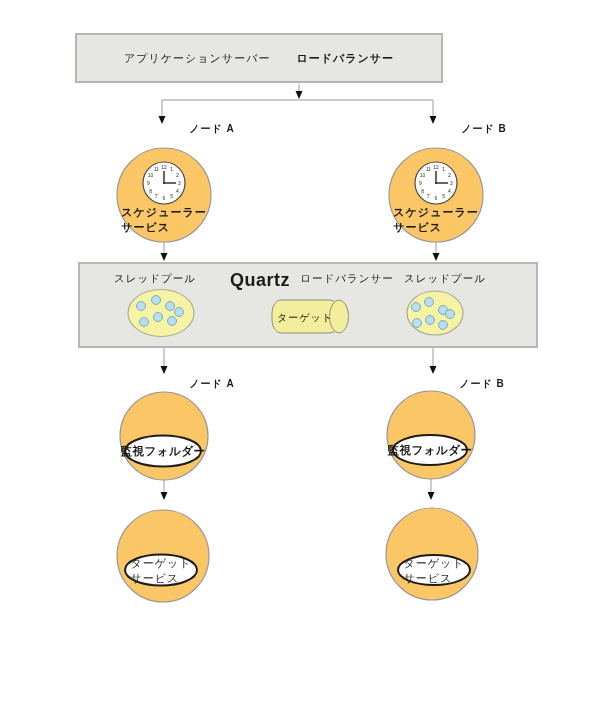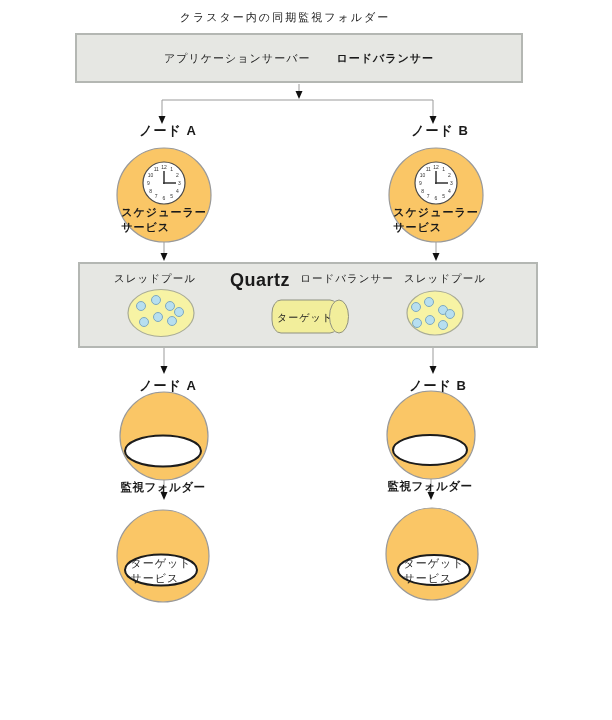--- a/index.html
+++ b/index.html
@@ -1,30 +1,30 @@
 <!DOCTYPE html>
 <html style="--orange: #FAC666; --circle-border: #999999; --box-fill: #E6E7E3; --box-border: #B4B7B3; --pool-yellow: #F7F3A4; --pool-border: #A9AC96; --blue-dot: #B7DFF0; --blue-dot-border: #7FA9BE; --cyl-yellow: #F2EE9B; --cyl-border: #8F9180; --line-gray: #9B9B9B; --arrow-black: #111111; --ellipse-border: #1C1C1C; --clock-border: #4A4A4A; --text: #1A1A1A;"><head>
 <meta charset="utf-8">
 <style>
   html,body{margin:0;padding:0;background:#fff;}
   .page{position:relative;width:612px;height:720px;background:#fff;overflow:hidden;
         font-family:"Liberation Sans","DejaVu Sans",sans-serif;color:var(--text,#1a1a1a);}
   .gray-box{position:absolute;background:var(--box-fill);border:2px solid var(--box-border);box-sizing:border-box;}
-  .top-box{left:75px;top:33px;width:448px;height:50px;display:flex;align-items:center;justify-content:center;gap:26px;}
+  .top-box{left:75px;top:33px;width:368px;height:50px;display:flex;align-items:center;justify-content:center;gap:26px;}
   .band{left:78px;top:262px;width:460px;height:86px;}
   .lbl{font-size:11px;letter-spacing:1px;white-space:nowrap;}
   .bold{font-weight:bold;}
   .abs{position:absolute;transform:translateX(-50%);white-space:nowrap;z-index:3;}
   .title{font-size:11px;letter-spacing:2px;}
-  .nodelbl{font-size:13px;font-weight:bold;letter-spacing:1px;}
+  .nodelbl{font-size:10px;font-weight:bold;letter-spacing:1px;margin-left:44px;}
   .two-line{text-align:left;line-height:15px;font-size:11px;letter-spacing:1px;}
   .band-lbl{font-size:10.5px;letter-spacing:1px;}
   .quartz{font-size:18px;font-weight:bold;letter-spacing:.5px;}
   .db-lbl{font-size:10px;letter-spacing:1px;}
-  .monitor{font-size:11.5px;font-weight:bold;letter-spacing:.5px;margin-top:36px;}
+  .monitor{font-size:11.5px;font-weight:bold;letter-spacing:.5px;}
   svg.overlay{position:absolute;left:0;top:0;z-index:2;pointer-events:none;}
   .conn{stroke:var(--line-gray);stroke-width:1;fill:none;}
   .head{fill:var(--arrow-black);stroke:none;}
   .orange{fill:var(--orange);stroke:var(--circle-border);stroke-width:1.2;}
   .pool{fill:var(--pool-yellow);stroke:var(--pool-border);stroke-width:1.2;}
   .dot{fill:var(--blue-dot);stroke:var(--blue-dot-border);stroke-width:1;}
   .cyl{fill:var(--cyl-yellow);stroke:var(--cyl-border);stroke-width:1;}
   .white-ellipse{fill:#fff;stroke:var(--ellipse-border);stroke-width:2;}
   .clock-face{fill:#fff;stroke:var(--clock-border);stroke-width:1.2;}
   .clock-nums text{font-size:5px;fill:#333;text-anchor:middle;font-family:"Liberation Sans","DejaVu Sans",sans-serif;}
@@ -127,21 +127,20 @@
     <ellipse class="white-ellipse" cx="163" cy="451" rx="38" ry="15.5"></ellipse>
     <circle class="orange" cx="431" cy="435" r="44"></circle>
     <ellipse class="white-ellipse" cx="430" cy="450" rx="37" ry="15"></ellipse>
 
     <circle class="orange" cx="163" cy="556" r="46"></circle>
     <ellipse class="white-ellipse" cx="161" cy="570" rx="36" ry="15.5"></ellipse>
     <circle class="orange" cx="432" cy="554" r="46"></circle>
     <ellipse class="white-ellipse" cx="434" cy="570" rx="36" ry="15"></ellipse>
   </svg>
 
-  <div class="abs title" style="left:285px;top:10px;">クラスター内の同期監視フォルダー</div>
 
   <div class="abs nodelbl" style="left:168px;top:122px;">ノード A</div>
   <div class="abs nodelbl" style="left:440px;top:122px;">ノード B</div>
 
   <div class="abs two-line bold" style="left:164px;top:205px;">
     <span style="display:block">スケジューラー</span>
     <span style="display:block">サービス</span>
   </div>
   <div class="abs two-line bold" style="left:436px;top:205px;">
     <span style="display:block">スケジューラー</span>

